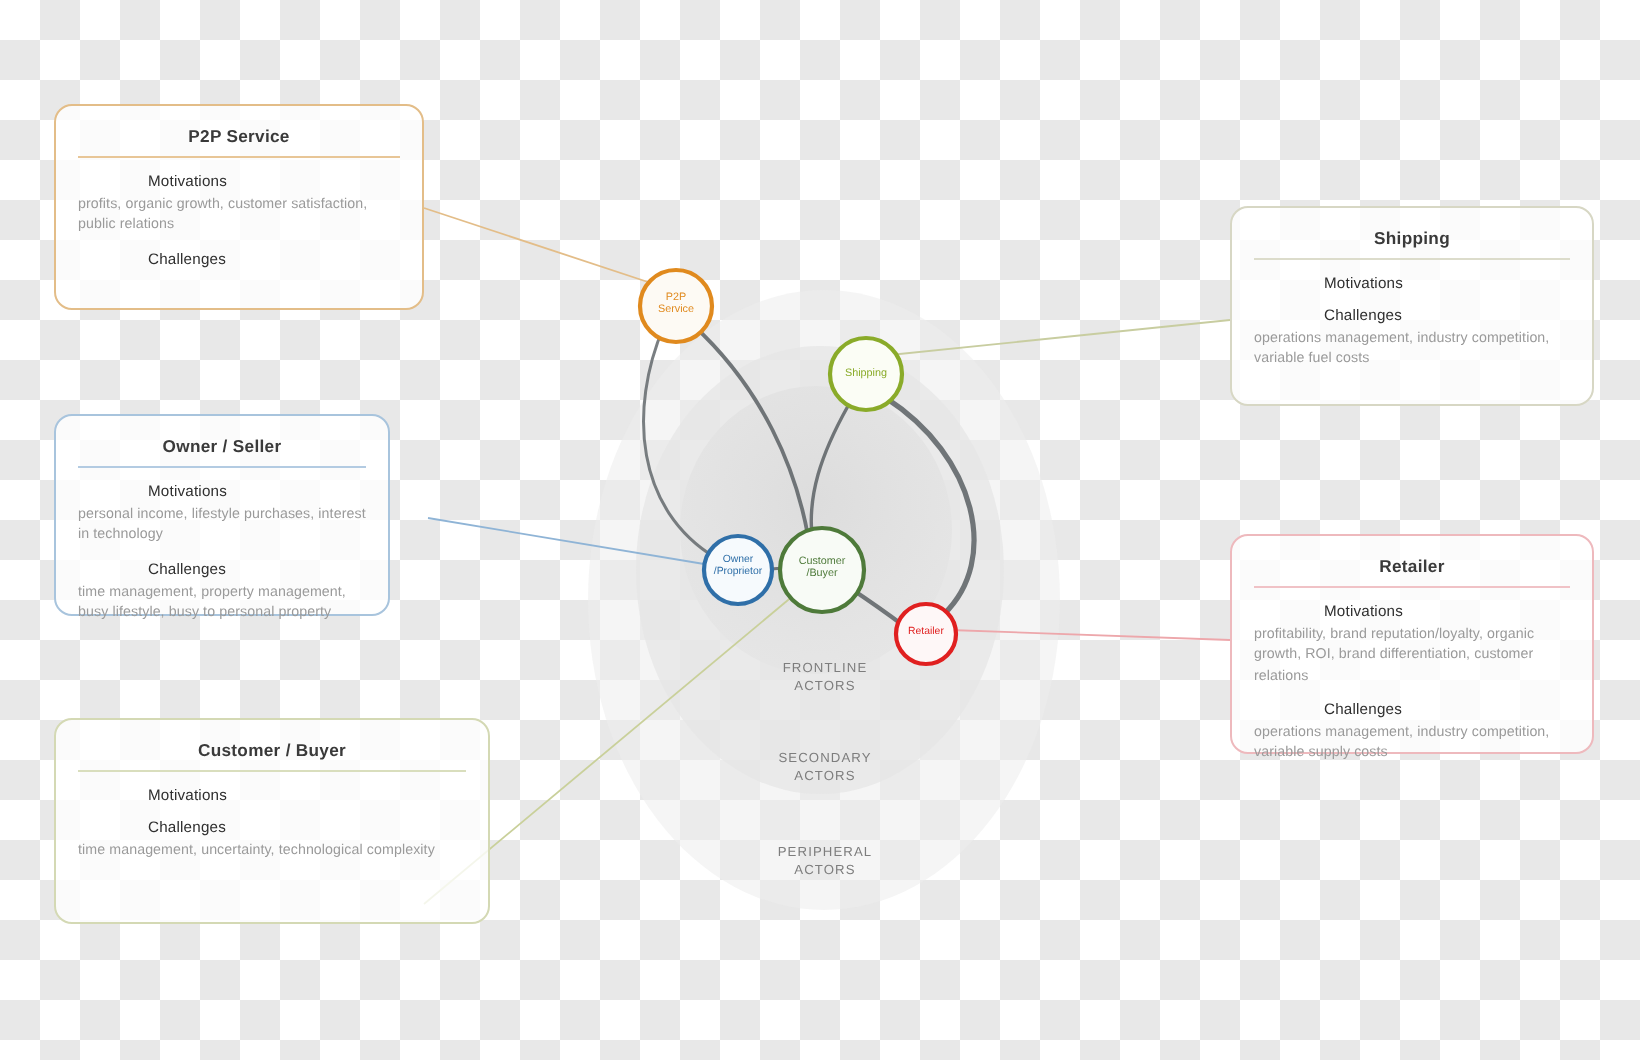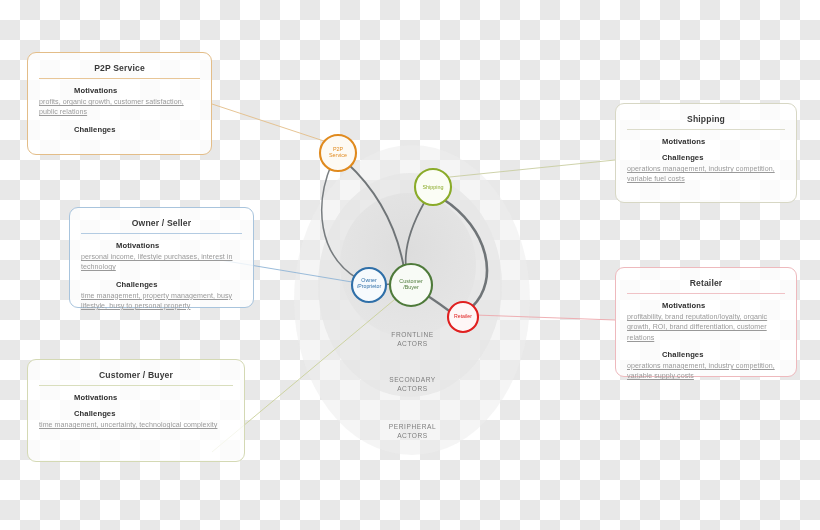--- a/index.html
+++ b/index.html
@@ -30,24 +30,24 @@
     font-size:8.6px;
     font-weight:bold;
     color:#3a3a3a;
     letter-spacing:.15px;
     margin:1px 0 5px 0;
     padding-bottom:5px;
   }
   .card-sec{margin-top:7px;}
   .card-sec:first-of-type{margin-top:0;}
   .sec-head{
-    font-size:7.6px;font-weight:bold;color:#2f2f2f;margin-bottom:2px;letter-spacing:.1px;padding-left:35px;
+    font-size:7.6px;font-weight:normal;color:#2f2f2f;margin-bottom:2px;letter-spacing:.1px;padding-left:35px;
   }
   .sec-body{
-    font-size:7.1px;color:#9a9a9a;line-height:1.45;letter-spacing:.05px;text-decoration:underline;
+    font-size:7.1px;color:#9a9a9a;line-height:1.45;letter-spacing:.05px;
   }
 
   
   .card.p2p{border-color:#e3bd88;}
   .card.p2p .card-title{border-bottom:1px solid #e8c697;}
   .card.owner{border-color:#a8c4dd;}
   .card.owner .card-title{border-bottom:1px solid #b3cbe2;}
   .card.customer{border-color:#d4d9b4;}
   .card.customer .card-title{border-bottom:1px solid #d9debd;}
   .card.shipping{border-color:#d7d7c4;}
@@ -136,21 +136,21 @@
     <div class="card-title">P2P Service</div>
     <div class="card-sec">
       <div class="sec-head">Motivations</div>
       <div class="sec-body">profits, organic growth, customer satisfaction, public relations</div>
     </div>
     <div class="card-sec">
       <div class="sec-head">Challenges</div>
     </div>
   </div>
 
-  <div class="card owner" style="left:27px;top:207px;width:185px;height:101px;margin-left:42px;">
+  <div class="card owner" style="left:27px;top:207px;width:168px;height:101px;">
     <div class="card-title">Owner / Seller</div>
     <div class="card-sec">
       <div class="sec-head">Motivations</div>
       <div class="sec-body">personal income, lifestyle purchases, interest in technology</div>
     </div>
     <div class="card-sec">
       <div class="sec-head">Challenges</div>
       <div class="sec-body">time management, property management, busy lifestyle, busy to personal property</div>
     </div>
   </div>

